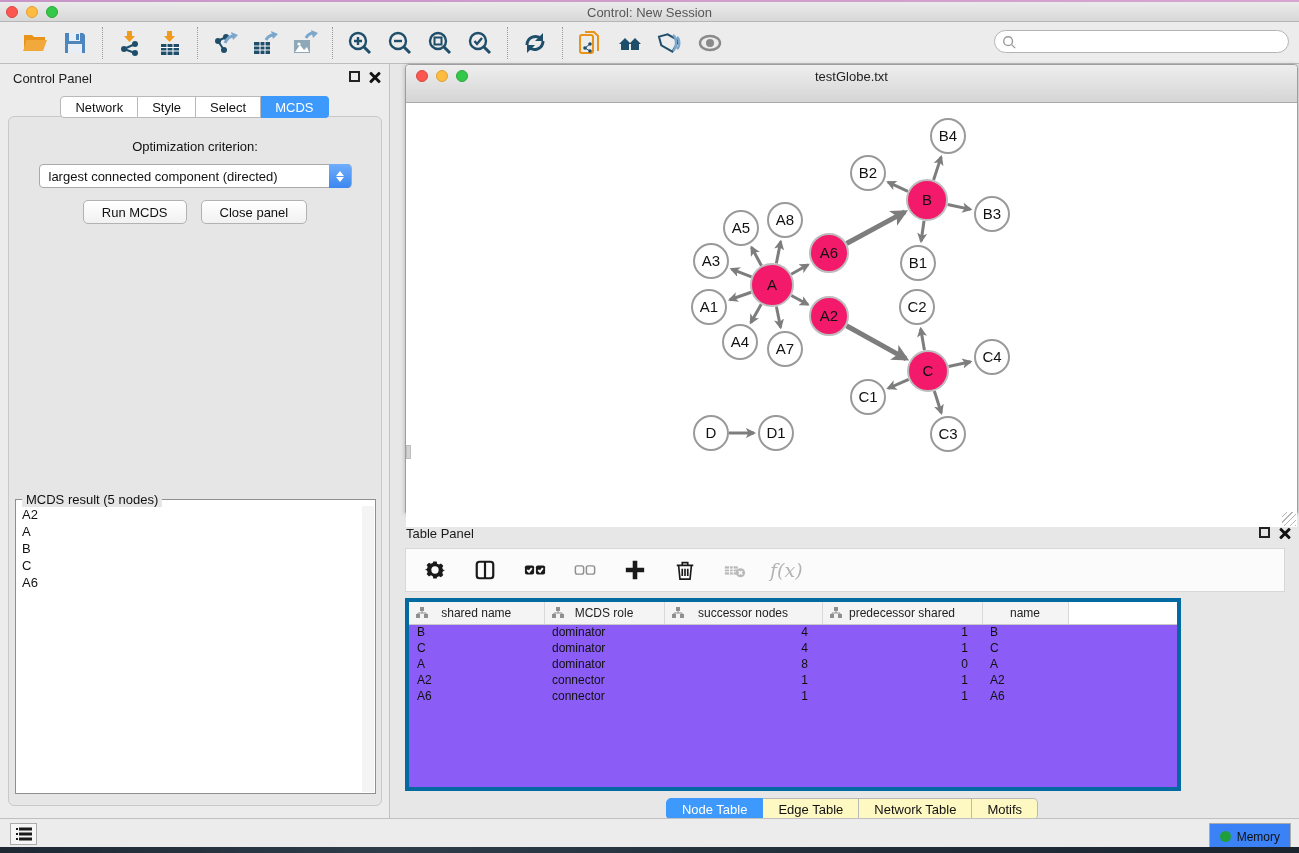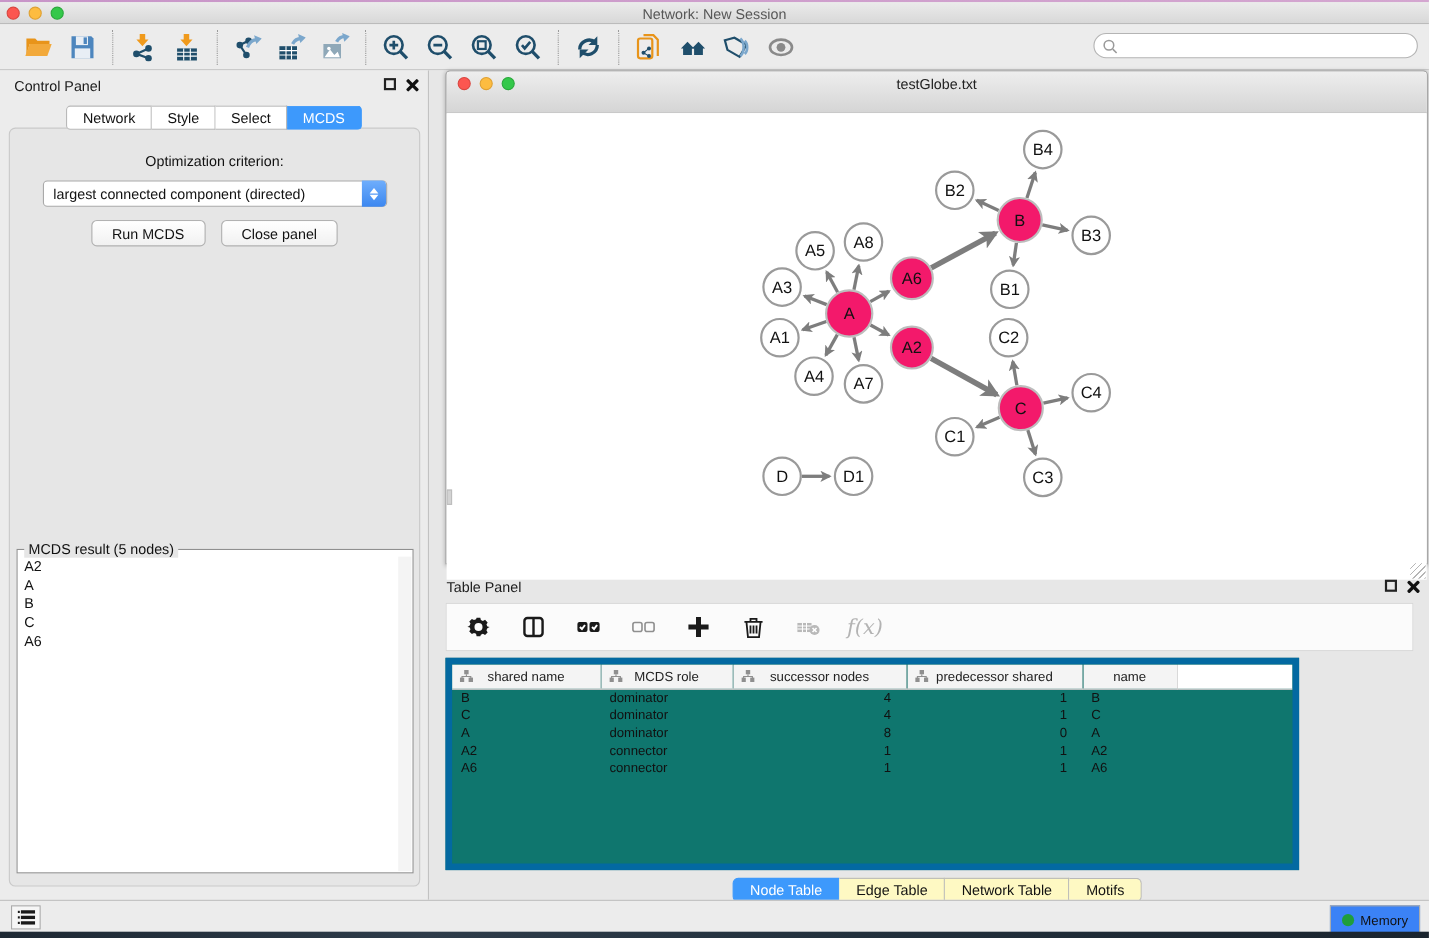--- a/index.html
+++ b/index.html
@@ -97,22 +97,22 @@
     background:repeating-linear-gradient(135deg,transparent 0 3px,#b5b5b5 3px 4px); }
 
   
   .table-panel { position:absolute; left:14px; top:456px; width:894px; height:292px; }
   .tp-head { position:relative; height:26px; }
   .tp-head .ptitle { position:absolute; left:1px; top:6px; font-size:13px; color:#1a1a1a; }
   .tp-toolbar { position:absolute; left:0; top:28px; width:880px; height:44px; background:#fbfbfb;
     border:1px solid #d7d7d7; display:flex; align-items:center; gap:20px; padding-left:14px; }
   .tp-toolbar .tbtn svg{ width:22px; height:22px; }
   .fx { font-family:"DejaVu Serif", serif; font-style:italic; font-size:19px; color:#b3b3b3; }
-  .ntable { position:absolute; left:0; top:78px; width:776px; height:193px; background:#0f766e;
-    border:6px solid #0369a1; overflow:hidden; }
+  .ntable { position:absolute; left:0; top:78px; width:776px; height:193px; background:#8b5cf6;
+    border:4px solid #0369a1; overflow:hidden; }
   .ntable table { border-collapse:collapse; width:100%; table-layout:fixed; font-size:12px; }
   .ntable th { height:22px; background:#f4f4f4; border-bottom:1px solid #c8c8c8;
     border-right:1px solid #d9d9d9; font-weight:normal; color:#222; position:relative; }
   .ntable th:last-child { border-right:none; background:#fff; border-bottom:1px solid #c8c8c8; }
   .ntable th .hicon { position:absolute; left:7px; top:5px; }
   .ntable td { height:16px; padding:0 8px; color:#111; white-space:nowrap; overflow:hidden; }
   .ntable td.r { text-align:right; padding-right:14px; }
   .tp-tabs { position:absolute; left:0; right:0; top:278px; display:flex; justify-content:center; }
   .ttab { height:22px; padding:0 15px; background:#fef9c3; border:1px solid #b9b9b9; border-left:none;
     font-size:13px; line-height:21px; color:#111; }
@@ -134,21 +134,21 @@
 </head>
 <body>
 
 <div class="desktop-topline"></div>
 <div class="titlebar">
   <div class="lights">
     <span class="light red"></span>
     <span class="light yellow"></span>
     <span class="light green"></span>
   </div>
-  <div class="title">Network: New Session</div>
+  <div class="title">Control: New Session</div>
 </div>
 
 <div class="toolbar">
   <div class="tgroup">
     <span class="tbtn">
         <svg viewBox="0 0 26 26">
           <path fill="#E8941A" d="M2 5h8l2 2h11v3H5L2 20z"></path>
           <path fill="#F2A93B" d="M1 21l4-11h20l-4 11z"></path>
         </svg>
       </span>

